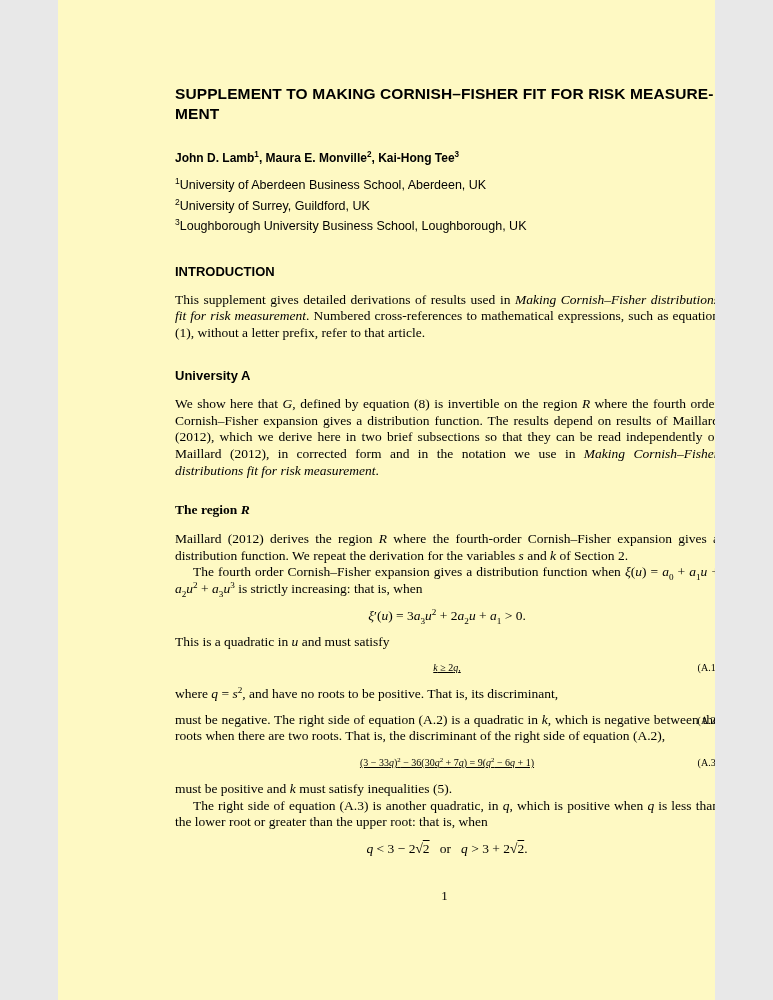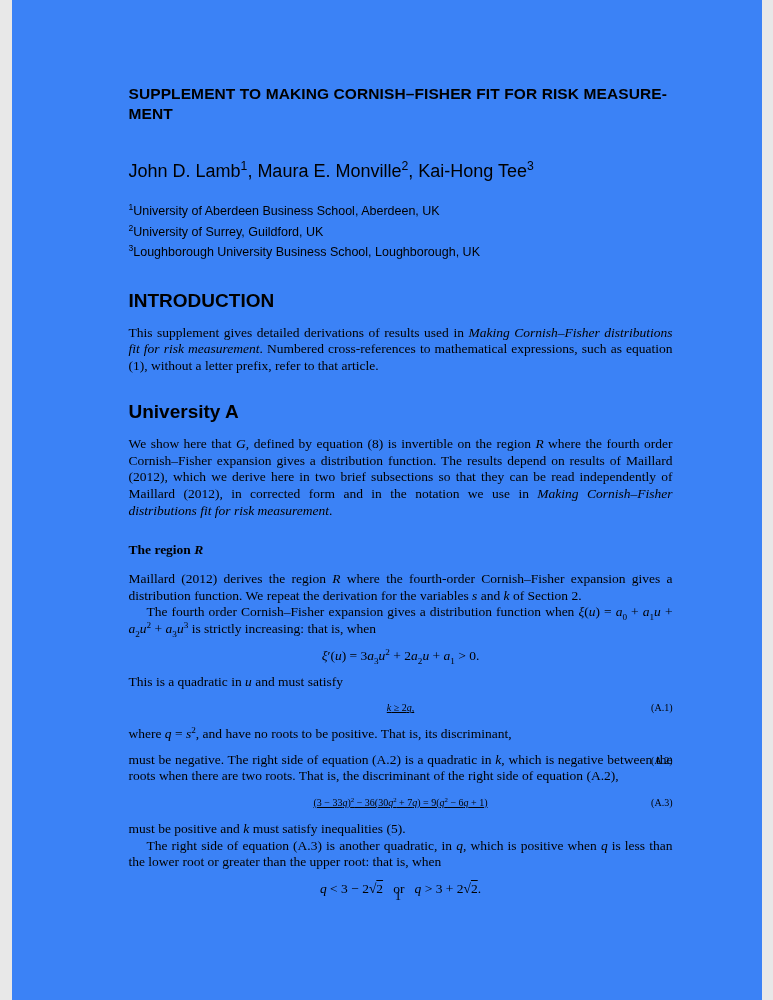--- a/index.html
+++ b/index.html
@@ -1,20 +1,20 @@
 <!DOCTYPE html>
 <html><head>
 <meta charset="utf-8">
 <style>
   html, body { margin: 0; padding: 0; background: #e8e8e8; }
   .page {
     position: relative;
-    width: 750px;
+    width: 657px;
     height: 1000px;
-    background: #3b82f6;
+    background: #fef9c3;
     margin: 0 auto;
     font-family: "Liberation Serif", serif;
     color: #000000;
     overflow: hidden;
   }
   .content {
     position: absolute;
     left: 117px;
     top: 84px;
     width: 544px;
@@ -22,34 +22,34 @@
   h1.title {
     font-family: "Liberation Sans", sans-serif;
     font-weight: bold;
     font-size: 15.5px;
     line-height: 20px;
     margin: 0;
     letter-spacing: 0.1px;
   }
   .authors {
     font-family: "Liberation Sans", sans-serif;
-    font-weight: normal;
-    font-size: 18px;
-    margin-top: 37px;
+    font-weight: bold;
+    font-size: 12px;
+    margin-top: 27px;
   }
   .affiliations {
     font-family: "Liberation Sans", sans-serif;
     font-size: 12.5px;
-    margin-top: 19px;
+    margin-top: 10px;
     line-height: 20.5px;
   }
   h2.section {
     font-family: "Liberation Sans", sans-serif;
     font-weight: bold;
-    font-size: 19px;
+    font-size: 13px;
     margin: 27px 0 0 0;
   }
   h3.subsection {
     font-family: "Liberation Serif", serif;
     font-weight: bold;
     font-size: 13.5px;
     margin: 23px 0 0 0;
   }
   p {
     font-size: 13.5px;

